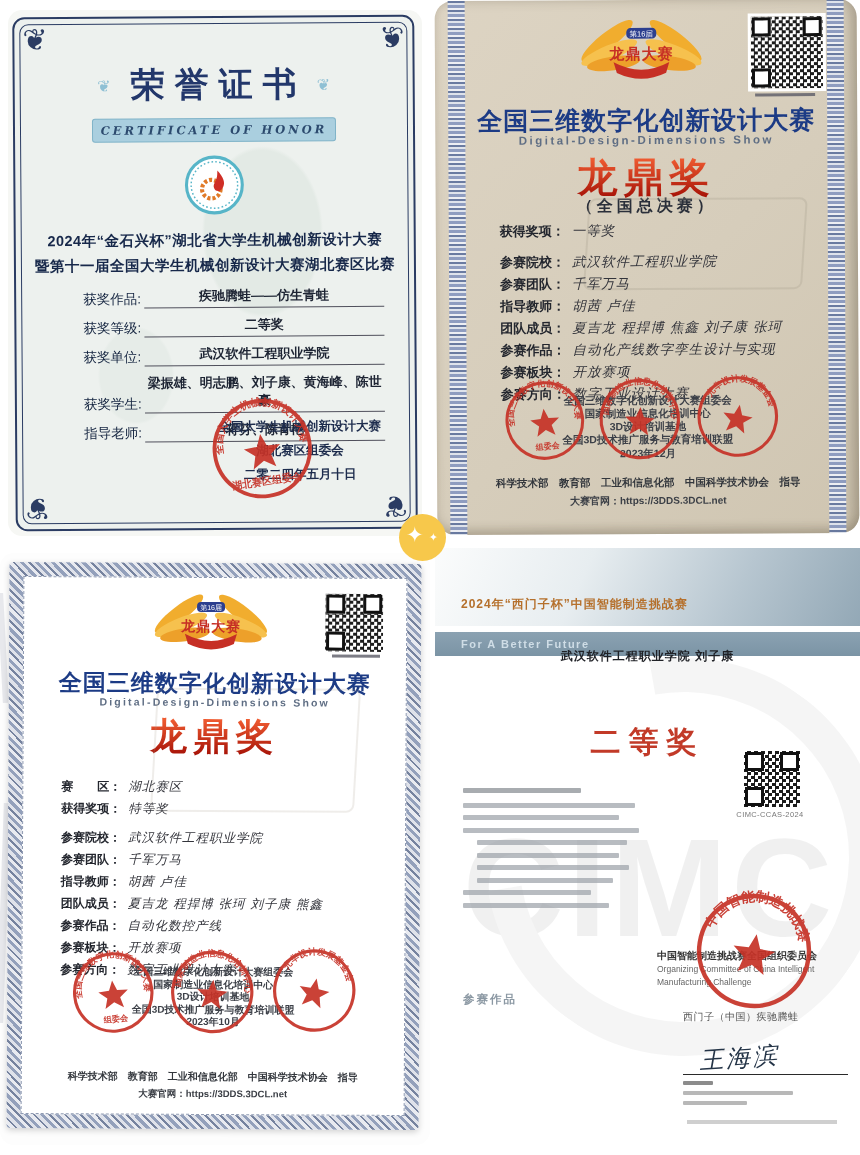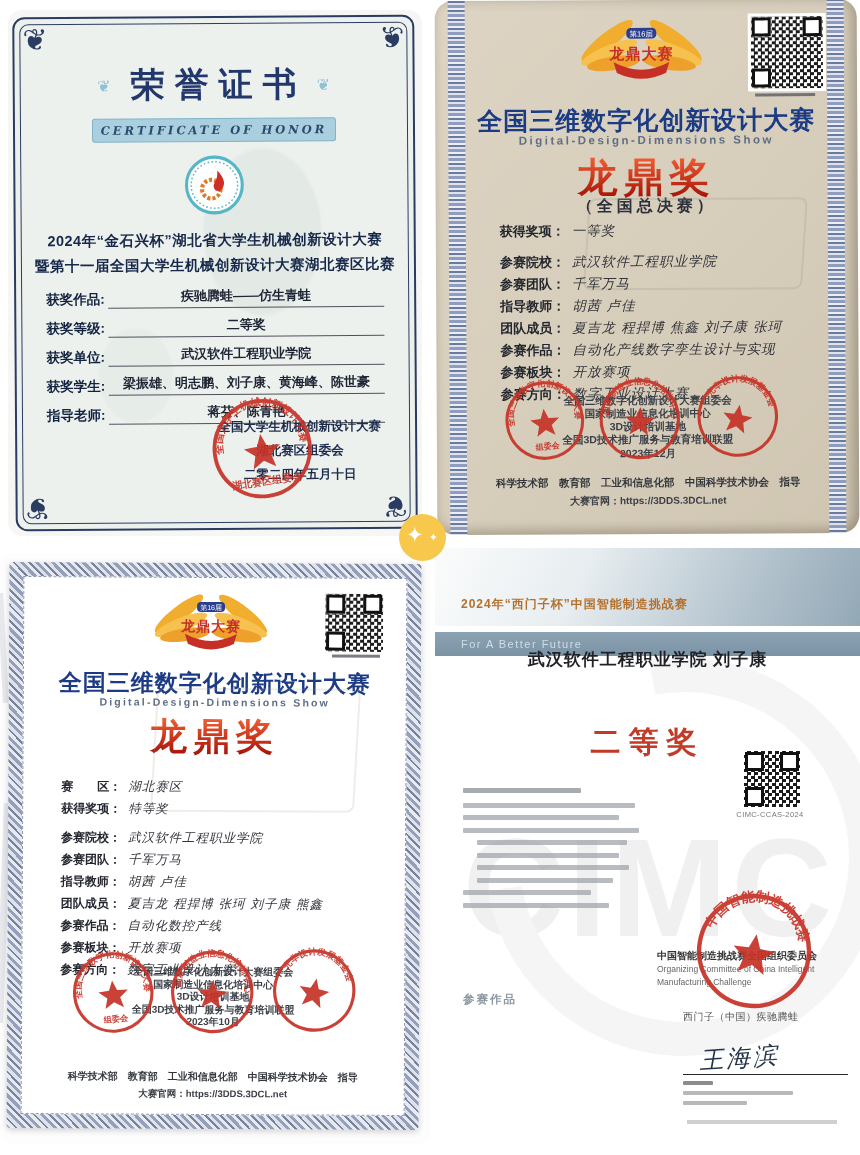--- a/index.html
+++ b/index.html
@@ -35,21 +35,21 @@
     color:#2c4a6e;font-style:italic;font-weight:bold;letter-spacing:3px;text-align:center;
     font-size:11.5px;padding:4px 0;font-family:"DejaVu Serif","Liberation Serif",serif;
   }
   .h-logo{display:block;margin:12px auto 0;}
   .h-event{
     text-align:center;font-weight:bold;color:#17284a;font-size:14.5px;line-height:1.7;
     margin-top:12px;letter-spacing:0.5px;
   }
   .h-fields{margin:10px 30px 0;}
   .h-row{display:flex;align-items:flex-end;margin-top:8px;font-size:13.5px;}
-  .h-lab{font-weight:bold;color:#13233f;white-space:nowrap;}
+  .h-lab{font-weight:normal;color:#13233f;white-space:nowrap;margin-left:37px;}
   .h-val{
     flex:1;text-align:center;border-bottom:1.5px solid #50505c;color:#1d2433;
     font-weight:bold;padding-bottom:2px;margin-left:3px;font-size:13px;
   }
   .h-signoff{
     position:absolute;right:34px;top:398px;text-align:center;color:#1d2c4d;font-weight:bold;
     font-size:12.5px;line-height:1.9;z-index:1;
   }
 
   
@@ -123,32 +123,32 @@
     background:linear-gradient(115deg,#fbfcfc 0%,#e7edf0 35%,#b7c6d0 70%,#93a8b6 100%);
   }
   .br-title{
     position:absolute;left:24px;top:2px;font-size:31px;font-weight:bold;letter-spacing:12px;
     color:#fdfdfd;text-shadow:0 2px 3px rgba(80,100,115,.75);
   }
   .br-subtitle{position:absolute;left:26px;top:48px;font-size:12px;font-weight:bold;color:#b5702c;letter-spacing:1px;}
   .band2{
     position:absolute;left:0;top:84px;right:0;height:24px;line-height:24px;padding-left:26px;
     background:linear-gradient(180deg,#8ba2b2,#7b94a5);
-    color:#cfdde6;font-weight:normal;font-size:11px;letter-spacing:1.5px;
+    color:#cfdde6;font-weight:bold;font-size:11px;letter-spacing:1.5px;
   }
   .watermark{
     position:absolute;left:10px;top:150px;right:6px;height:380px;display:flex;align-items:center;justify-content:center;
     opacity:.055;z-index:0;pointer-events:none;
   }
   .wm-text{font-size:140px;font-weight:bold;color:#000;letter-spacing:4px;}
   .wm-ring{
     position:absolute;left:40px;top:-40px;width:330px;height:330px;border:34px solid #555;
     border-radius:50%;border-left-color:transparent;transform:rotate(35deg);
   }
-  .br-recipient{position:absolute;left:0;right:0;top:100px;text-align:center;font-weight:bold;font-size:17px;color:#1f2126;letter-spacing:1px;z-index:1;}
+  .br-recipient{position:absolute;left:0;right:0;top:100px;text-align:center;font-weight:bold;font-size:12px;color:#1f2126;letter-spacing:1px;z-index:1;}
   .br-para{position:absolute;left:26px;right:20px;top:126px;font-size:12px;font-weight:bold;color:#2a2c30;line-height:1.65;z-index:1;}
   .br-para .indent{text-indent:2em;}
   .br-award{position:absolute;left:0;right:0;top:174px;text-align:center;font-size:30px;font-weight:bold;color:#c23a28;letter-spacing:8px;z-index:1;}
   .notes{position:absolute;left:28px;top:232px;width:185px;z-index:1;}
   .nb{height:5px;background:#9aa0a6;opacity:.7;margin-top:7.5px;border-radius:1px;}
   .nb.h{background:#83898f;width:118px;margin-bottom:10px;}
   .nb.i{margin-left:14px;}
   .qr-cap{position:absolute;font-size:7.5px;color:#777;text-align:center;letter-spacing:.4px;z-index:1;}
   .stamp-org{position:absolute;left:222px;top:400px;width:200px;z-index:1;line-height:1.5;}
   .so-cn{font-size:10px;color:#333;font-weight:bold;}

